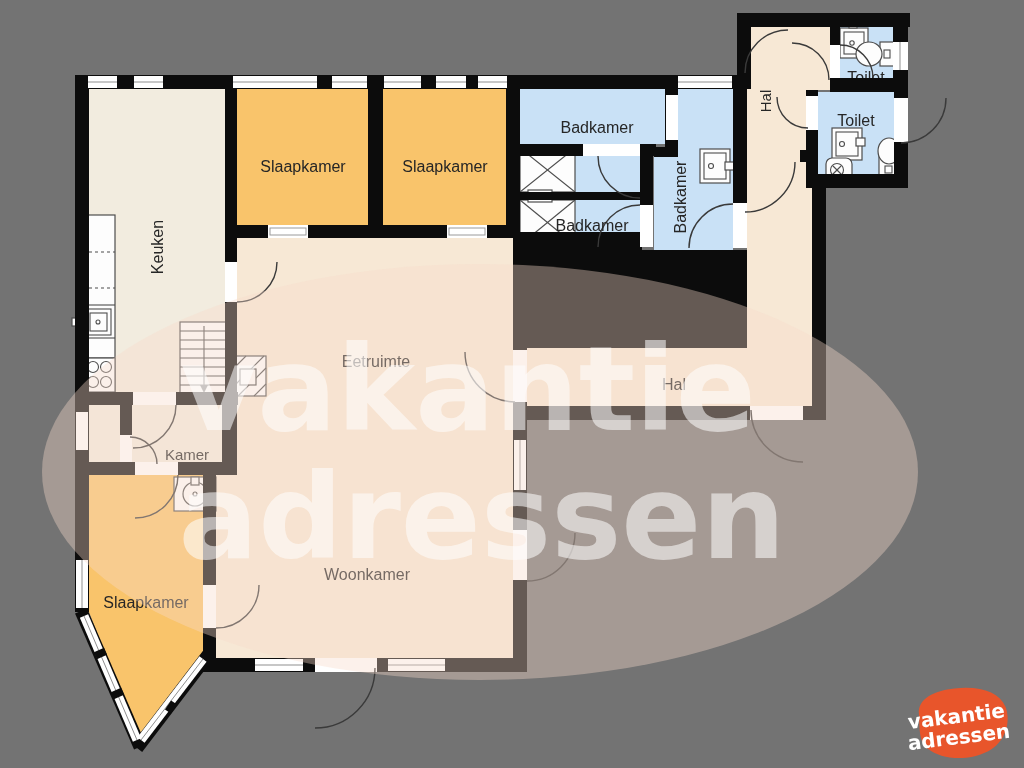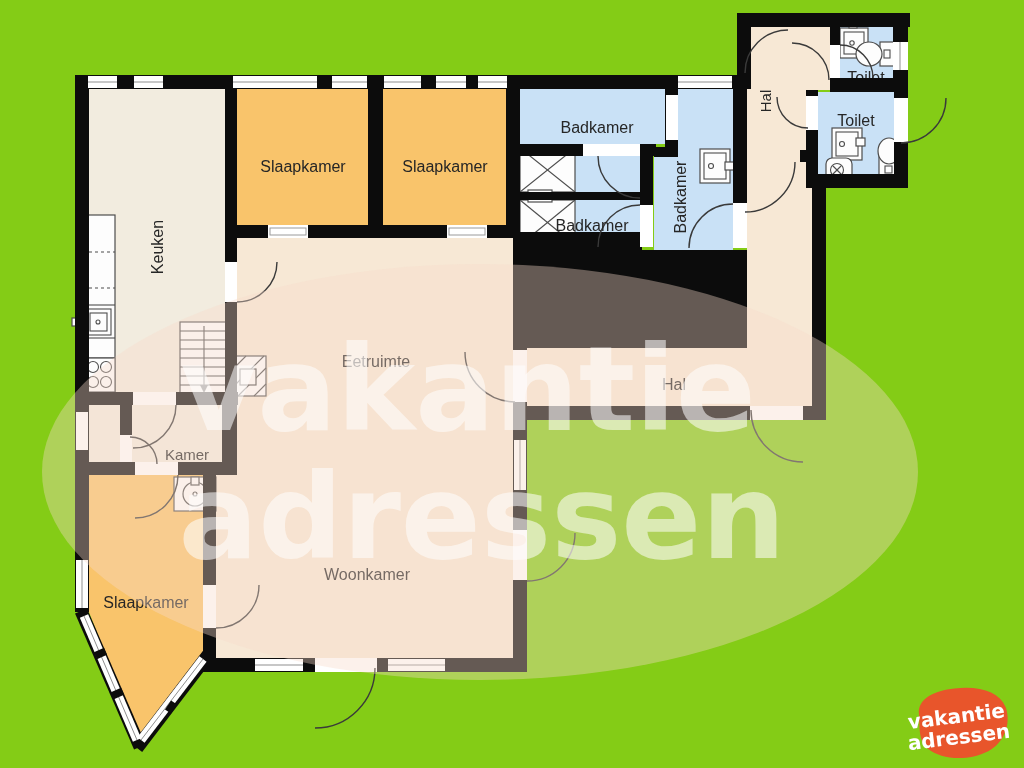--- a/index.html
+++ b/index.html
@@ -1,20 +1,20 @@
 <!DOCTYPE html>
 <html style="--wall: #0c0c0c; --beige: #f2ecdf; --beige2: #f7e8d5; --orange: #f9c46b; --blue: #c9e1f6; --logo: #e8552b;"><head>
 <meta charset="utf-8">
 <style>
   :root{
     --wall:#0c0c0c; --beige:#f2ecdf; --beige2:#f7e8d5;
     --orange:#f9c46b; --blue:#c9e1f6; --logo:#e8552b;
   }
   html,body{margin:0;padding:0;background:#ffffff;}
-  .canvas{position:relative;width:1024px;height:768px;background:#84cc16;overflow:hidden;}
+  .canvas{position:relative;width:1024px;height:768px;background:#737373;overflow:hidden;}
   svg{position:absolute;left:0;top:0;}
   .w{fill:var(--wall);}
   .f-beige{fill:var(--beige);} .f-beige2{fill:var(--beige2);}
   .f-orange{fill:var(--orange);} .f-blue{fill:var(--blue);}
   .win{fill:#ffffff;}
   .wl{stroke:#8f8f8f;stroke-width:1;fill:none;}
   .jamb{fill:none;stroke:#9a9a9a;stroke-width:1;}
   .arc{stroke:#3a3a3a;stroke-width:1.4;fill:none;}
   .fx{fill:#fdfdfd;stroke:#4d4d4d;stroke-width:1.2;}
   .fxn{fill:none;stroke:#4d4d4d;stroke-width:1.1;}

